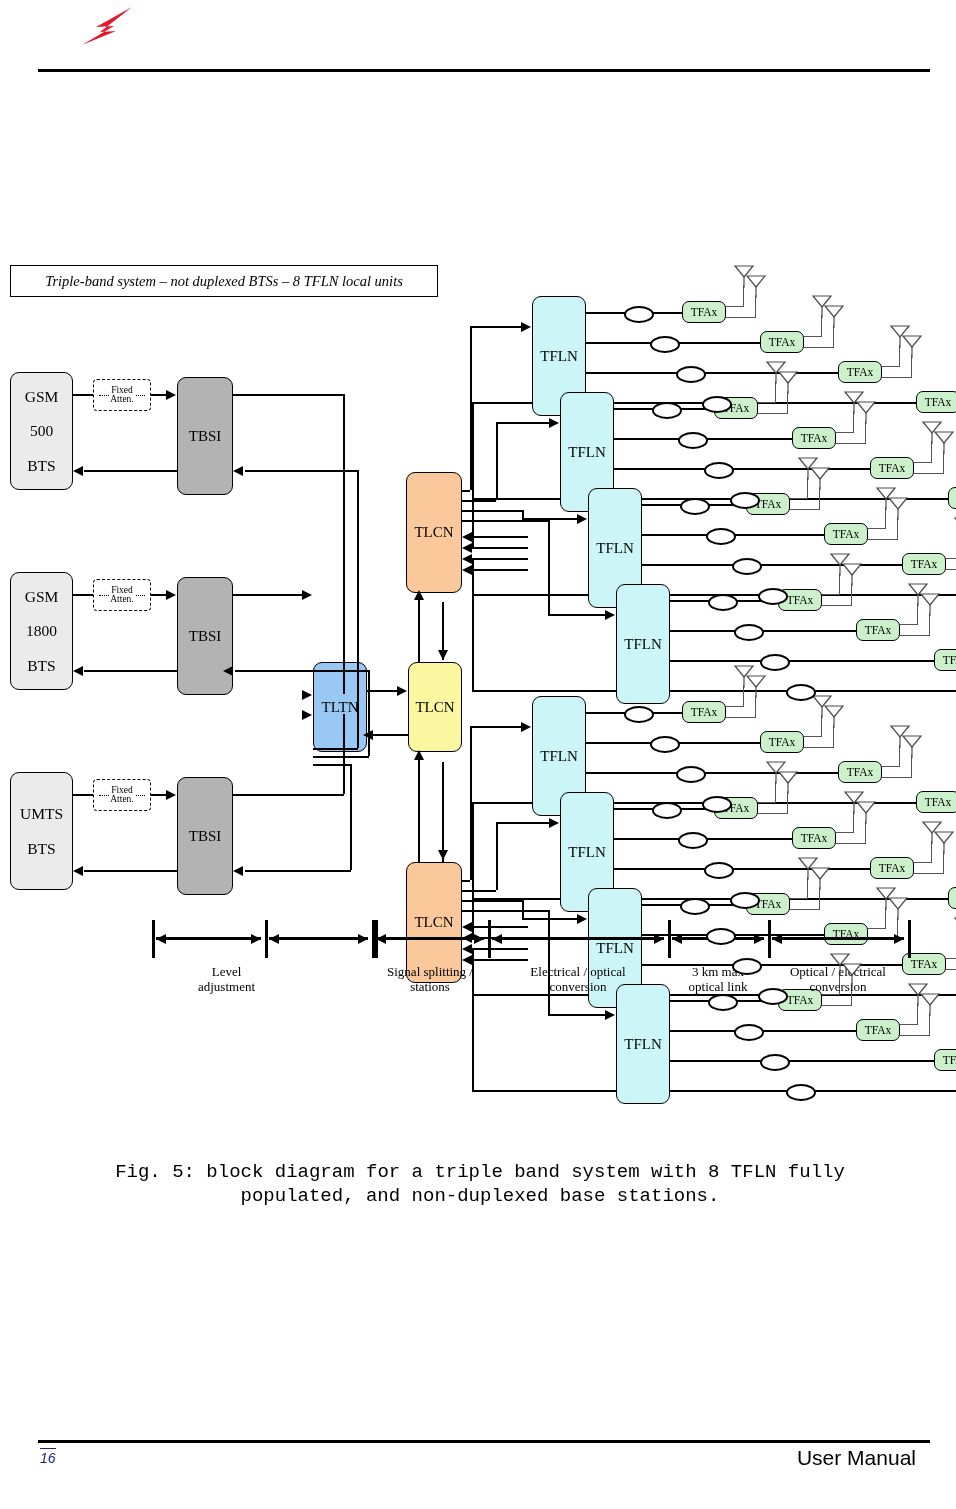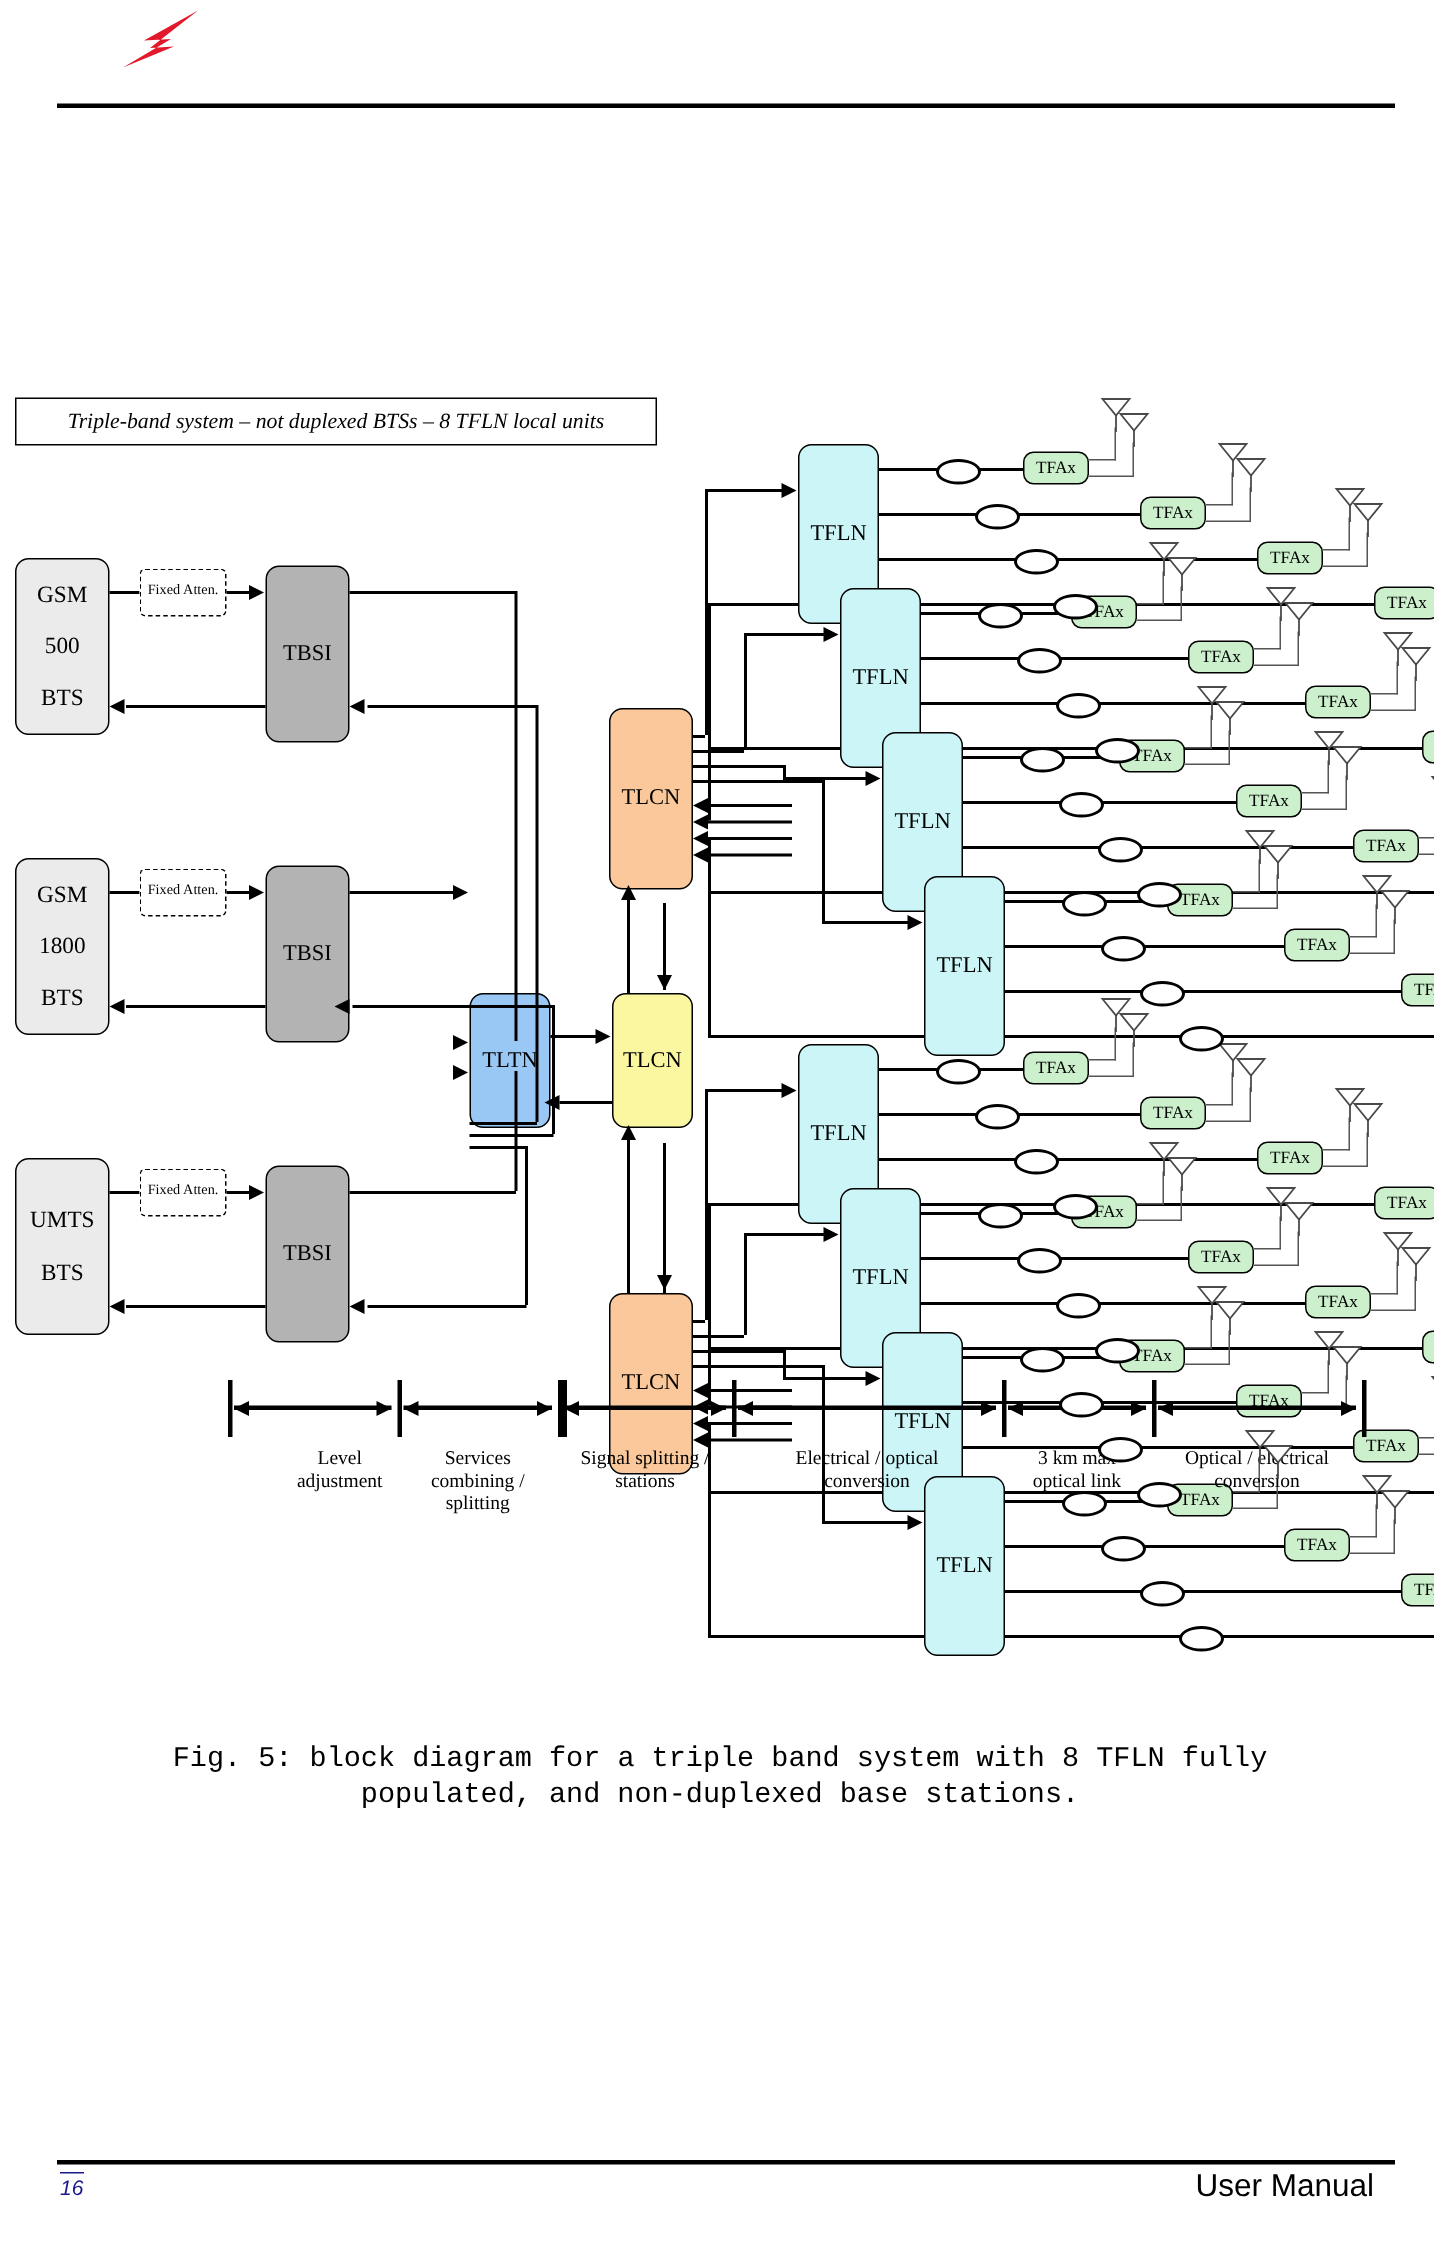--- a/index.html
+++ b/index.html
@@ -47,21 +47,21 @@
   .tfln{background:#ccf5f7;border-radius:9px;width:54px;height:120px;}
   .tfax{
     background:#ccf0cc;border-radius:7px;width:44px;height:22px;
     font-size:11.5px;border-width:1.2px;
   }
 
   
   .fixed-atten{
     position:absolute;box-sizing:border-box;width:58px;height:32px;
     border:1.7px dashed #000;border-radius:4px;background:#fff;
-    display:flex;flex-direction:row;align-items:center;justify-content:center;
+    display:flex;flex-direction:column;align-items:center;justify-content:center;
     font-size:9.5px;line-height:1.0;color:#000;z-index:6;
   }
   .fixed-atten .dots{
     position:absolute;left:5px;right:5px;top:50%;
     border-top:1.4px dotted #000;
   }
   .fixed-atten span{position:relative;z-index:2;background:#fff;padding:0 1px;}
 
   
   .w{position:absolute;background:#000;}
@@ -737,21 +737,20 @@
       <div class="tick" style="left:668px;"></div>
       <div class="tick" style="left:768px;"></div>
       <div class="tick" style="left:908px;"></div>
       <div class="seg" style="left:156px;width:105px;"></div>
       <div class="ar ar-l" style="left:156px;top:14px;position:absolute;"></div>
       <div class="ar ar-r" style="left:251px;top:14px;position:absolute;"></div>
       <div class="seg-label" style="left:153px;width:147px;"><span>Level</span><br><span>adjustment</span></div>
       <div class="seg" style="left:269px;width:99px;"></div>
       <div class="ar ar-l" style="left:269px;top:14px;position:absolute;"></div>
       <div class="ar ar-r" style="left:358px;top:14px;position:absolute;"></div>
-      <div class="seg-label" style="left:248px;width:141px;"><span>Services</span><br><span>combining /</span><br><span>splitting</span></div>
       <div class="seg" style="left:376px;width:108px;"></div>
       <div class="ar ar-l" style="left:376px;top:14px;position:absolute;"></div>
       <div class="ar ar-r" style="left:474px;top:14px;position:absolute;"></div>
       <div class="seg-label" style="left:355px;width:150px;"><span>Signal splitting /</span><br><span>stations</span></div>
       <div class="seg" style="left:492px;width:172px;"></div>
       <div class="ar ar-l" style="left:492px;top:14px;position:absolute;"></div>
       <div class="ar ar-r" style="left:654px;top:14px;position:absolute;"></div>
       <div class="seg-label" style="left:471px;width:214px;"><span>Electrical / optical</span><br><span>conversion</span></div>
       <div class="seg" style="left:672px;width:92px;"></div>
       <div class="ar ar-l" style="left:672px;top:14px;position:absolute;"></div>

